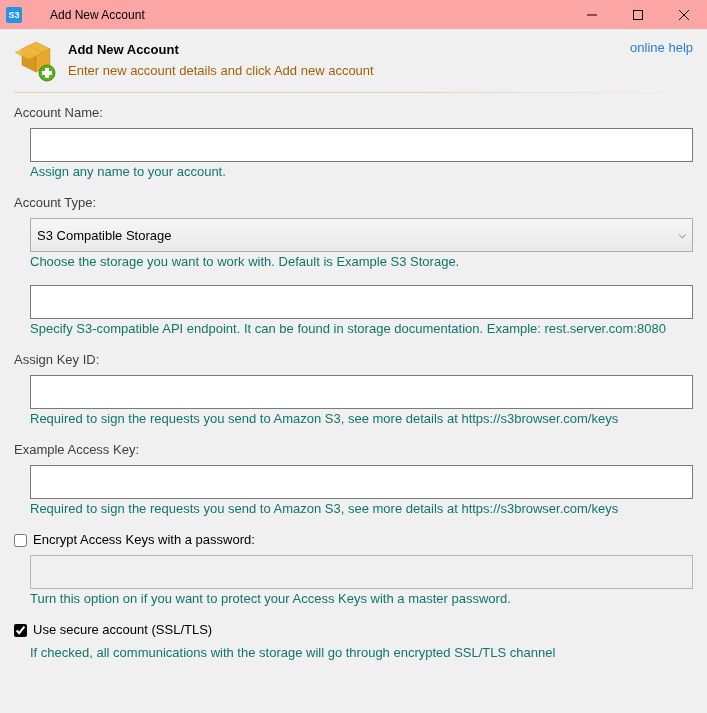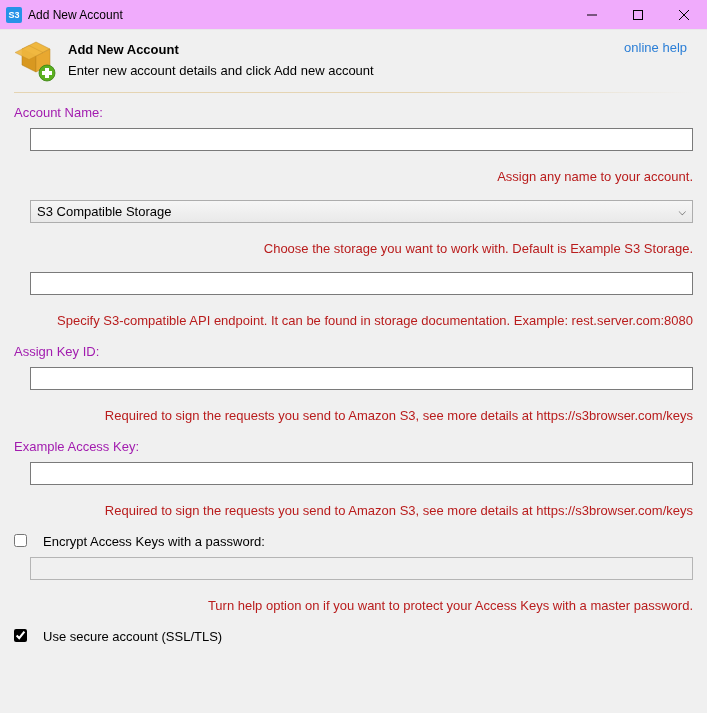--- a/index.html
+++ b/index.html
@@ -7,25 +7,26 @@
       font-family: "Segoe UI", Tahoma, sans-serif;
       font-size: 13px;
       background: #f0f0f0;
       width: 707px;
       height: 713px;
       overflow: hidden;
       color: #000;
     }
     .titlebar {
       height: 30px;
-      background: #f0abfc;
+      background: #fca5a5;
       display: flex;
       align-items: center;
       padding-left: 6px;
       border-bottom: 1px solid #e8e8e8;
+      gap: 22px;
     }
     .titlebar .app-icon {
       width: 16px; height: 16px;
       background: #2692e8;
       color: #fff;
       font-size: 9px;
       font-weight: bold;
       display: flex;
       align-items: center;
       justify-content: center;
@@ -47,42 +48,42 @@
       align-items: flex-start;
       padding: 10px 14px 8px 14px;
       position: relative;
     }
     .header-icon {
       width: 44px; height: 44px;
       position: relative;
       margin-right: 10px;
     }
     .header-text h1 { font-size: 13px; font-weight: bold; margin-bottom: 6px; margin-top: 2px; }
-    .header-text p { font-size: 13px; color: #000000; }
+    .header-text p { font-size: 13px; color: #a16207; }
     .online-help {
       position: absolute;
-      right: 20px;
+      right: 14px;
       top: 10px;
       color: #2a7ed6;
       font-size: 13px;
       cursor: pointer;
     }
     .sep {
       height: 1px;
       background: linear-gradient(to right, #d0a040, #d0a040 60%, #f0f0f0);
       margin: 0 14px 12px 14px;
       opacity: 0.35;
     }
     .form { padding: 0 14px; }
     .field { margin-bottom: 16px; }
-    .field-label { font-size: 13px; color: #a21caf; margin-bottom: 8px; }
+    .field-label { font-size: 13px; color: #404040; margin-bottom: 8px; }
     .field-input-row { padding-left: 16px; }
     .text-input, .select-input {
       width: 100%;
-      height: 23px;
+      height: 34px;
       border: 1px solid #7a7a7a;
       background: #fff;
       font-size: 13px;
       padding: 0 4px;
       outline: none;
     }
     .text-input:disabled { background: #f0f0f0; border-color: #b5b5b5; }
     .select-input {
       background: linear-gradient(#f6f6f6,#e9e9e9);
       border: 1px solid #adadad;
@@ -92,22 +93,22 @@
       padding: 0 6px;
     }
     .select-input .caret {
       position: absolute;
       right: 6px;
       top: 50%;
       transform: translateY(-50%);
       font-size: 10px;
       color: #555;
     }
-    .hint { font-size: 13px; color: #b91c1c; margin-top: 18px; padding-left: 16px; text-align: right; }
-    .check-row { display: flex; align-items: flex-start; gap: 16px; margin-bottom: 8px; }
+    .hint { font-size: 13px; color: #0f766e; margin-top: 2px; padding-left: 16px; }
+    .check-row { display: flex; align-items: flex-end; gap: 6px; margin-bottom: 8px; }
     .check-row input[type="checkbox"] {
       width: 13px; height: 13px;
       accent-color: #000;
     }
   </style>
 </head>
 <body>
 
 <div class="titlebar">
   <div class="app-icon">S3</div>
@@ -158,20 +159,21 @@
 
   <div class="field">
     <div class="field-label">Account Name:</div>
     <div class="field-input-row">
       <input type="text" class="text-input" value="" style="">
     </div>
     <div class="hint">Assign any name to your account.</div>
   </div>
 
   <div class="field">
+    <div class="field-label">Account Type:</div>
     <div class="field-input-row">
       <div class="select-input">
         <span>S3 Compatible Storage</span>
         <span class="caret">⌵</span>
       </div>
     </div>
     <div class="hint">Choose the storage you want to work with. Default is Example S3 Storage.</div>
   </div>
 
   <div class="field">
@@ -198,23 +200,24 @@
   </div>
 
   <div class="field">
     <div class="check-row">
       <input type="checkbox" style="">
       <span>Encrypt Access Keys with a password:</span>
     </div>
     <div class="field-input-row">
       <input type="text" class="text-input" disabled="" value="" style="">
     </div>
-    <div class="hint">Turn help option on if you want to protect your Access Keys with a master password.</div>
+    <div class="hint">Turn this option on if you want to protect your Access Keys with a master password.</div>
   </div>
 
   <div class="field">
     <div class="check-row">
       <input type="checkbox" checked="" style="">
       <span>Use secure account (SSL/TLS)</span>
     </div>
+    <div class="hint" style="padding-left:16px;">If checked, all communications with the storage will go through encrypted SSL/TLS channel</div>
   </div>
 
 </div>
 
 </body></html>

